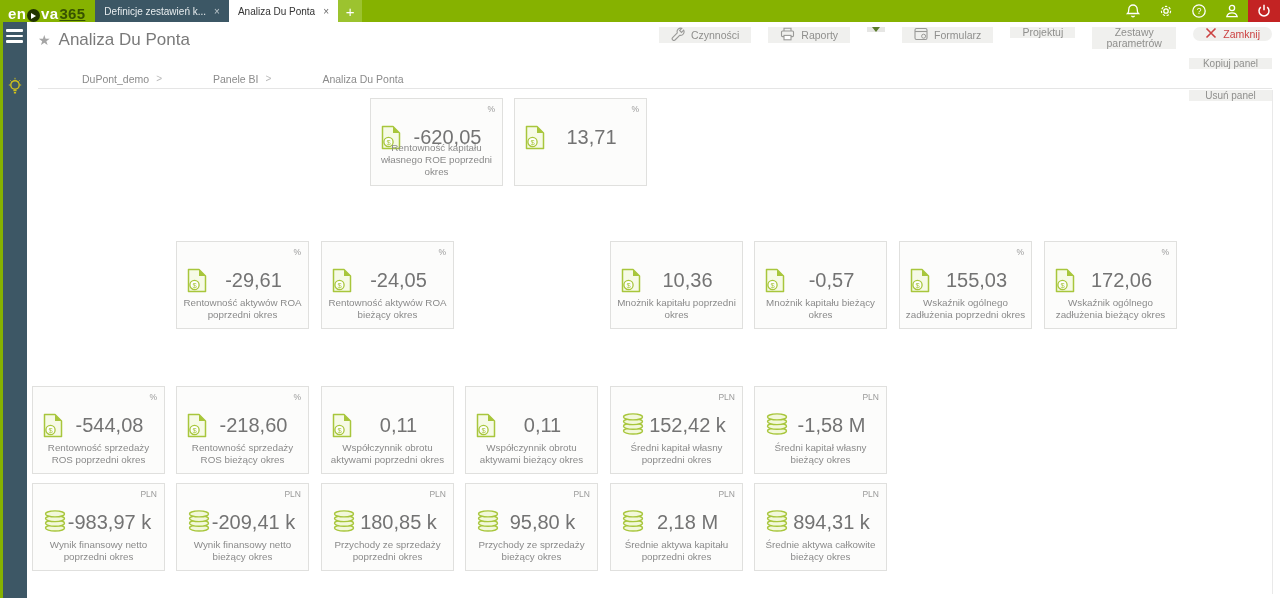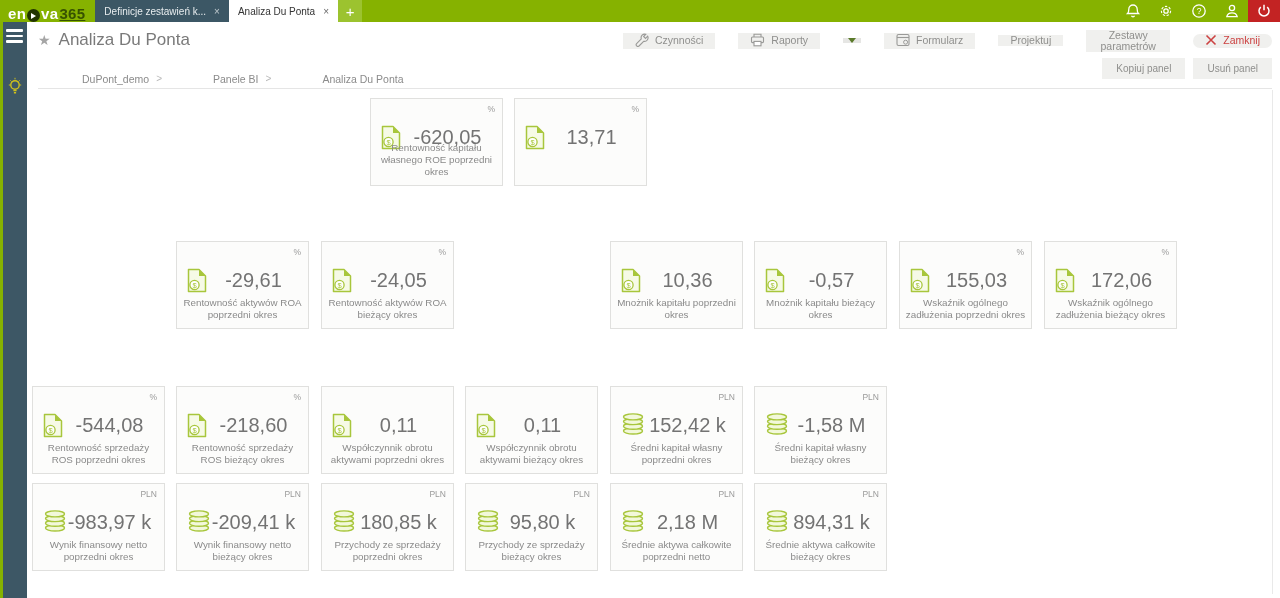--- a/index.html
+++ b/index.html
@@ -28,26 +28,26 @@
   .sidebar { position:absolute; left:0; top:22px; width:27px; height:576px; background:#3d5765; border-left:3px solid #86b200; }
   .burger { margin:7px 4px 0 3px; cursor:pointer; }
   .burger div { height:2.5px; background:#fff; margin:3px 0; border-radius:1px; }
   .side-bulb { margin:34px 0 0 3px; width:18px; display:flex; justify-content:center; cursor:pointer; }
 
   
   .titlebar { position:absolute; left:30px; top:22px; right:0; height:65px; background:#fff; }
   .pagetitle { position:absolute; left:8px; top:8px; display:flex; align-items:center; gap:8px; }
   .star { color:#a5a5a5; font-size:14px; }
   .pagetitle .t { color:#7a7a7a; font-size:17px; }
-  .toolbar { position:absolute; right:8px; top:5px; display:flex; align-items:center; gap:23px; height:27px; }
+  .toolbar { position:absolute; right:8px; top:5px; display:flex; align-items:flex-start; gap:17px; height:27px; }
   .tbtn { background:#f0f0ee; border:none; color:#8f8f8d; font-size:10.5px; display:flex; align-items:center; justify-content:center; gap:6px; padding:0 12px; cursor:pointer; font-family:inherit; line-height:11px; text-align:center; }
   .tbtn.drop { padding:0 5px; background:#e6e6e4; }
   .tbtn .caret { width:0; height:0; border-left:4px solid transparent; border-right:4px solid transparent; border-top:5px solid #5a7a2a; }
   .tbtn.close-btn { color:#cc4242;border-radius:12px; }
-  .toolbar2 { position:absolute; right:8px; top:36px; display:flex; gap:8px; height:21px; }
+  .toolbar2 { position:absolute; right:8px; top:36px; display:flex; gap:21px; height:21px;flex-direction:column; }
   .tbtn.small { font-size:10px; padding:0 14px; }
 
   
   .breadcrumb { position:absolute; left:38px; top:72px; right:8px; height:17px; display:flex; align-items:center; gap:7px; font-size:10.5px; color:#8b8b8b; border-bottom:1px solid #e5e5e5; padding-bottom:3px; }
   .breadcrumb .sep { color:#b8b8b8; font-size:10px; }
   .crumb { cursor:pointer;padding-left:44px; }
 
   .scroll-track { position:absolute; right:7px; top:90px; bottom:4px; width:1px; background:#e9e9e9; }
 
   
@@ -404,21 +404,21 @@
         <span class="unit">PLN</span>
         <span class="ticon"><svg width="24" height="22" viewBox="0 0 24 22">
             <g fill="#f2f8da" stroke="#a8c63c" stroke-width="1.4">
               <ellipse cx="12" cy="18" rx="9.5" ry="3"></ellipse>
               <ellipse cx="12" cy="13.3" rx="9.5" ry="3"></ellipse>
               <ellipse cx="12" cy="8.6" rx="9.5" ry="3"></ellipse>
               <ellipse cx="12" cy="3.9" rx="9.5" ry="3"></ellipse>
             </g>
           </svg></span>
         <span class="value">2,18 M</span>
-        <div class="label">Średnie aktywa całkowite poprzedni netto</div>
+        <div class="label">Średnie aktywa kapitału poprzedni okres</div>
       </div>
       <div class="tile" style="left: 754px; top: 483px;">
         <span class="unit">PLN</span>
         <span class="ticon"><svg width="24" height="22" viewBox="0 0 24 22">
             <g fill="#f2f8da" stroke="#a8c63c" stroke-width="1.4">
               <ellipse cx="12" cy="18" rx="9.5" ry="3"></ellipse>
               <ellipse cx="12" cy="13.3" rx="9.5" ry="3"></ellipse>
               <ellipse cx="12" cy="8.6" rx="9.5" ry="3"></ellipse>
               <ellipse cx="12" cy="3.9" rx="9.5" ry="3"></ellipse>
             </g>

